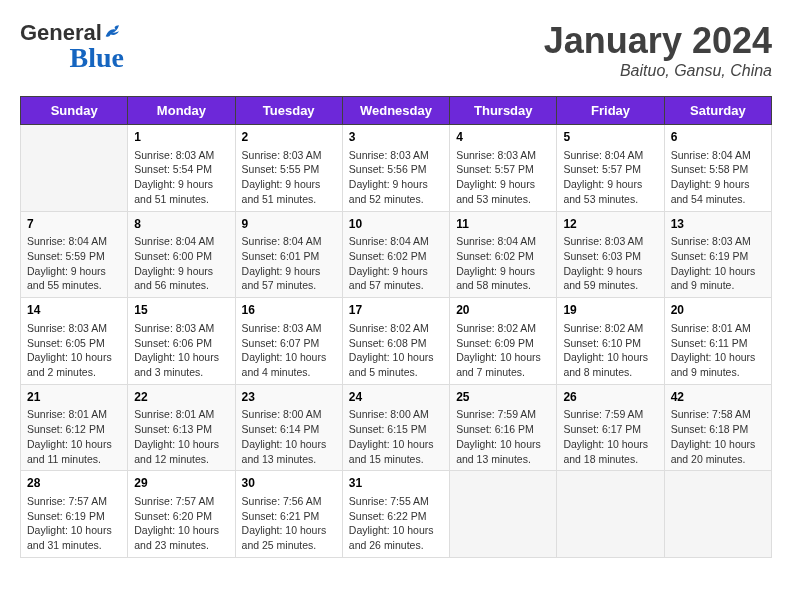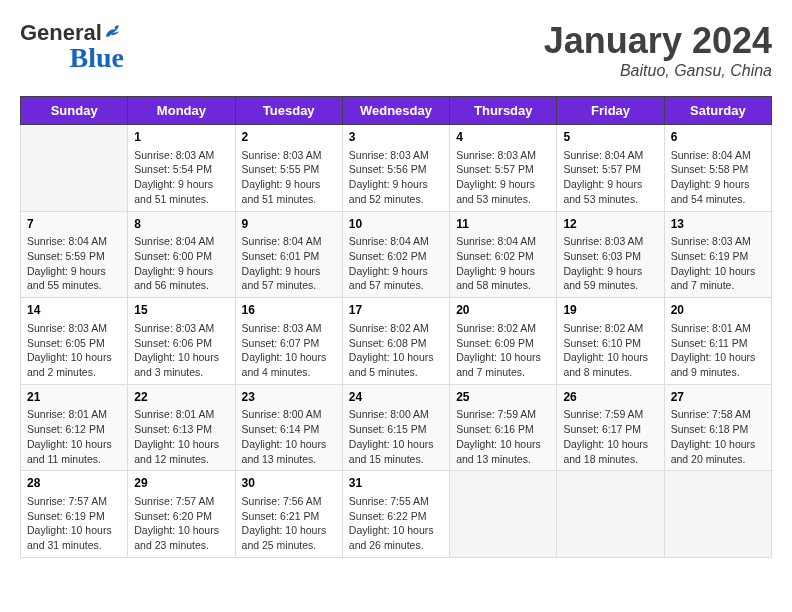--- a/index.html
+++ b/index.html
@@ -230,21 +230,21 @@
             <div>Daylight: 9 hours</div>
             <div>and 59 minutes.</div>
           </div>
         </td>
         <td>
           <div class="day-number">13</div>
           <div class="day-info">
             <div>Sunrise: 8:03 AM</div>
             <div>Sunset: 6:19 PM</div>
             <div>Daylight: 10 hours</div>
-            <div>and 7 minute.</div>
+            <div>and 9 minute.</div>
           </div>
         </td>
       </tr>
       <tr>
         <td>
           <div class="day-number">14</div>
           <div class="day-info">
             <div>Sunrise: 8:03 AM</div>
             <div>Sunset: 6:05 PM</div>
             <div>Daylight: 10 hours</div>
@@ -355,21 +355,21 @@
         <td>
           <div class="day-number">26</div>
           <div class="day-info">
             <div>Sunrise: 7:59 AM</div>
             <div>Sunset: 6:17 PM</div>
             <div>Daylight: 10 hours</div>
             <div>and 18 minutes.</div>
           </div>
         </td>
         <td>
-          <div class="day-number">27</div>
+          <div class="day-number">42</div>
           <div class="day-info">
             <div>Sunrise: 7:58 AM</div>
             <div>Sunset: 6:18 PM</div>
             <div>Daylight: 10 hours</div>
             <div>and 20 minutes.</div>
           </div>
         </td>
       </tr>
       <tr>
         <td>

